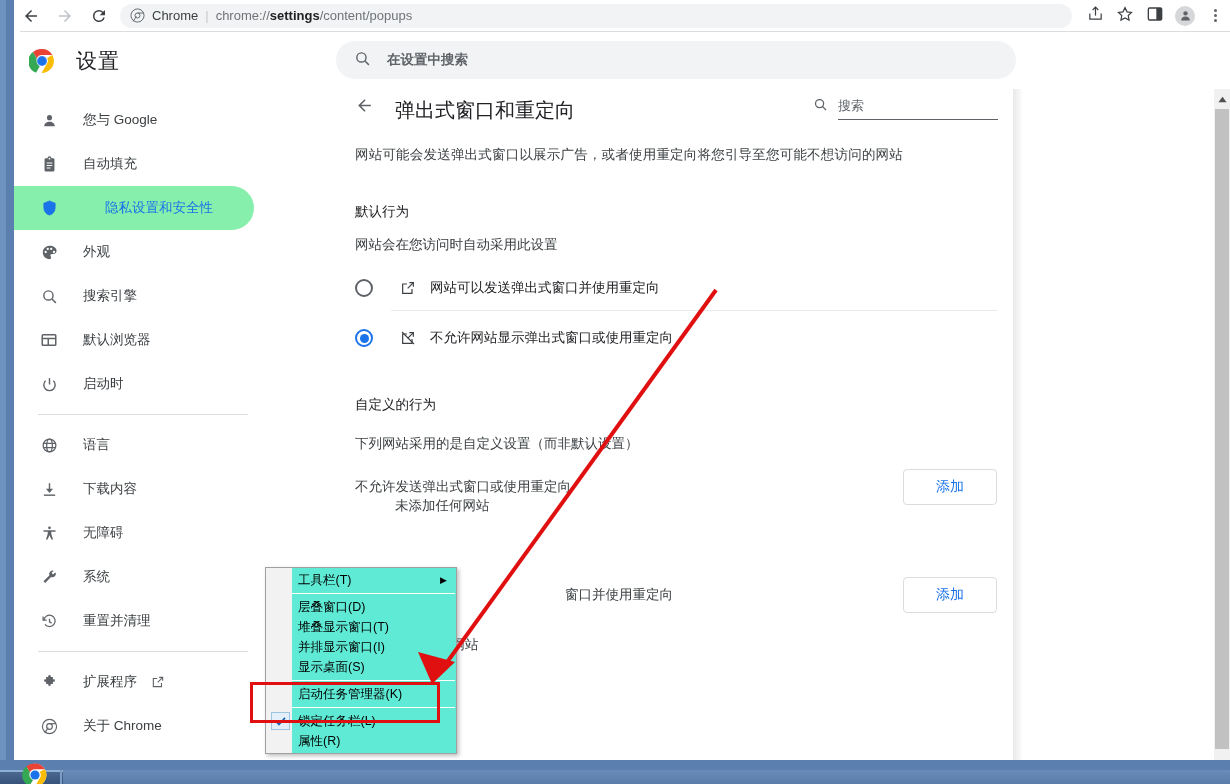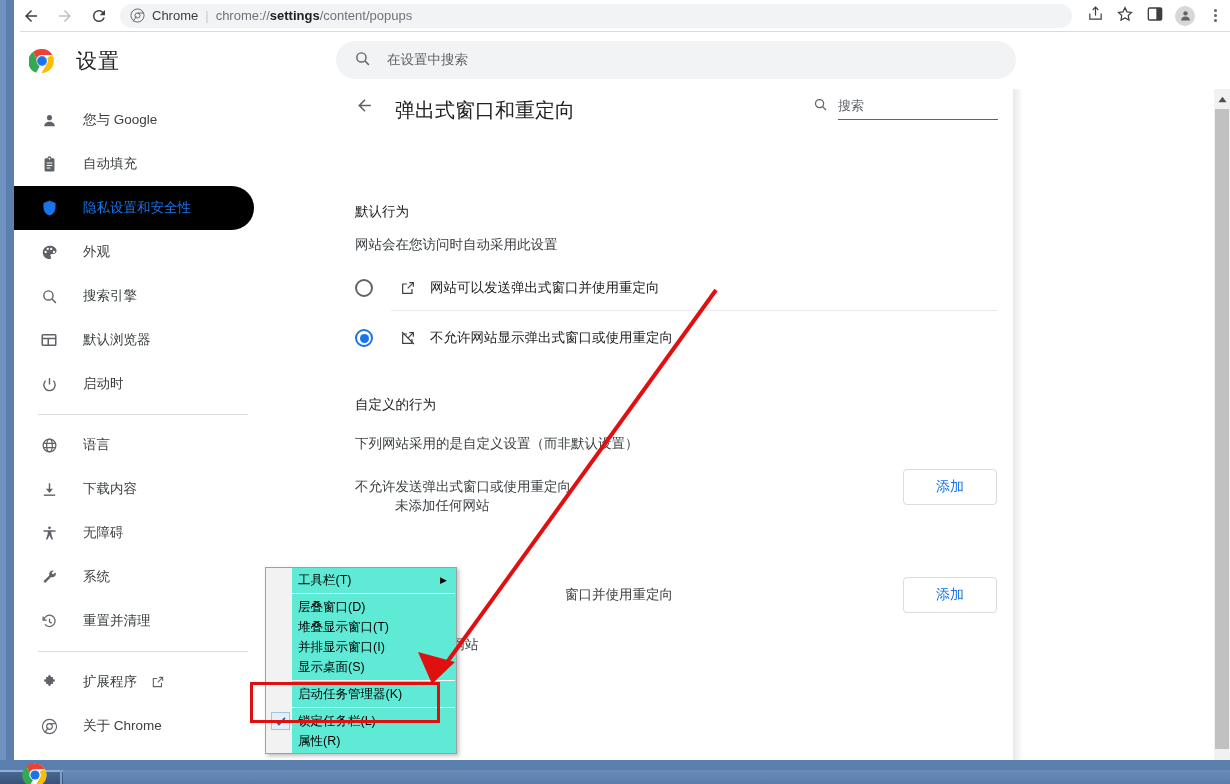--- a/index.html
+++ b/index.html
@@ -46,34 +46,34 @@
 
   
   .settings-header {
     position:absolute; left:14px; top:32px; width:1216px; height:57px; background:#fff;
     display:flex; align-items:center;
   }
   .chrome-logo { width:26px; height:26px; margin-left:15px; flex:0 0 auto; }
   .settings-title { font-size:21px; color:#202124; margin-left:21px; letter-spacing:1px; }
   .settings-search {
     position:absolute; left:336px; top:41px; width:680px; height:38px;
-    background:#f1f3f4; border-radius:19px; display:flex; align-items:center; padding:0 18px;
+    background:#f1f3f4; border-radius:19px; display:flex; align-items:center; padding:0 18px;font-weight:bold;
   }
   .settings-search .mag { margin-right:16px; flex:0 0 auto; }
   .settings-search .ph { font-size:13.5px; color:#5f6368; }
 
   
   .sidebar { position:absolute; left:14px; top:89px; width:246px; height:671px; background:#fff; padding-top:9px; }
   .nav-item {
     height:44px; display:flex; align-items:center; border-radius:0 22px 22px 0;
     padding-left:24px; cursor:pointer; margin-right:6px;
   }
   .nav-item .ico { width:22px; flex:0 0 auto; display:flex; align-items:center; justify-content:center; }
   .nav-item .lbl { font-size:13.5px; color:#3c4043; margin-left:23px; white-space:nowrap; }
-  .nav-item.active { background:#000000; }
+  .nav-item.active { background:#86efac;gap:22px; }
   .nav-item.active .lbl { color:#1a73e8; font-weight:500; }
   .nav-item.active .ico svg { fill:#1a73e8; stroke:#1a73e8; }
   .nav-divider { height:1px; background:#dadce0; margin:8px 12px 8px 24px; }
   .ext-link { margin-left:14px; display:flex; align-items:center; }
 
   
   .content { position:absolute; left:260px; top:89px; width:753px; height:671px; background:#fff; }
   .content-shadow { position:absolute; left:1013px; top:89px; width:10px; height:671px;
     background:linear-gradient(to right,rgba(0,0,0,0.09),rgba(0,0,0,0)); }
   .content-right-fill { position:absolute; left:1013px; top:89px; width:202px; height:671px; background:#fff; }
@@ -422,20 +422,21 @@
       <svg width="15" height="15" viewBox="0 0 24 24" fill="none" stroke="#5f6368" stroke-width="2">
           <circle cx="10.5" cy="10.5" r="6.5"></circle>
           <path d="M15.5 15.5L21 21"></path>
         </svg>
     </span>
     <span class="cs-field">
       <span class="cs-ph">搜索</span>
     </span>
   </div>
 
+  <div class="desc-line">网站可能会发送弹出式窗口以展示广告，或者使用重定向将您引导至您可能不想访问的网站</div>
 
   <div class="sec-title" style="left:355px; top:203px;">默认行为</div>
   <div class="sec-sub" style="left:355px; top:236px;">网站会在您访问时自动采用此设置</div>
 
   <div class="radio-row" style="top:261px;">
     <span class="radio-outer"></span>
     <span class="radio-ico">
       <svg width="16" height="16" viewBox="0 0 24 24" fill="none" stroke="#3c4043" stroke-width="1.8">
           <path d="M14 4h6v6"></path>
           <path d="M20 4l-8.5 8.5"></path>

